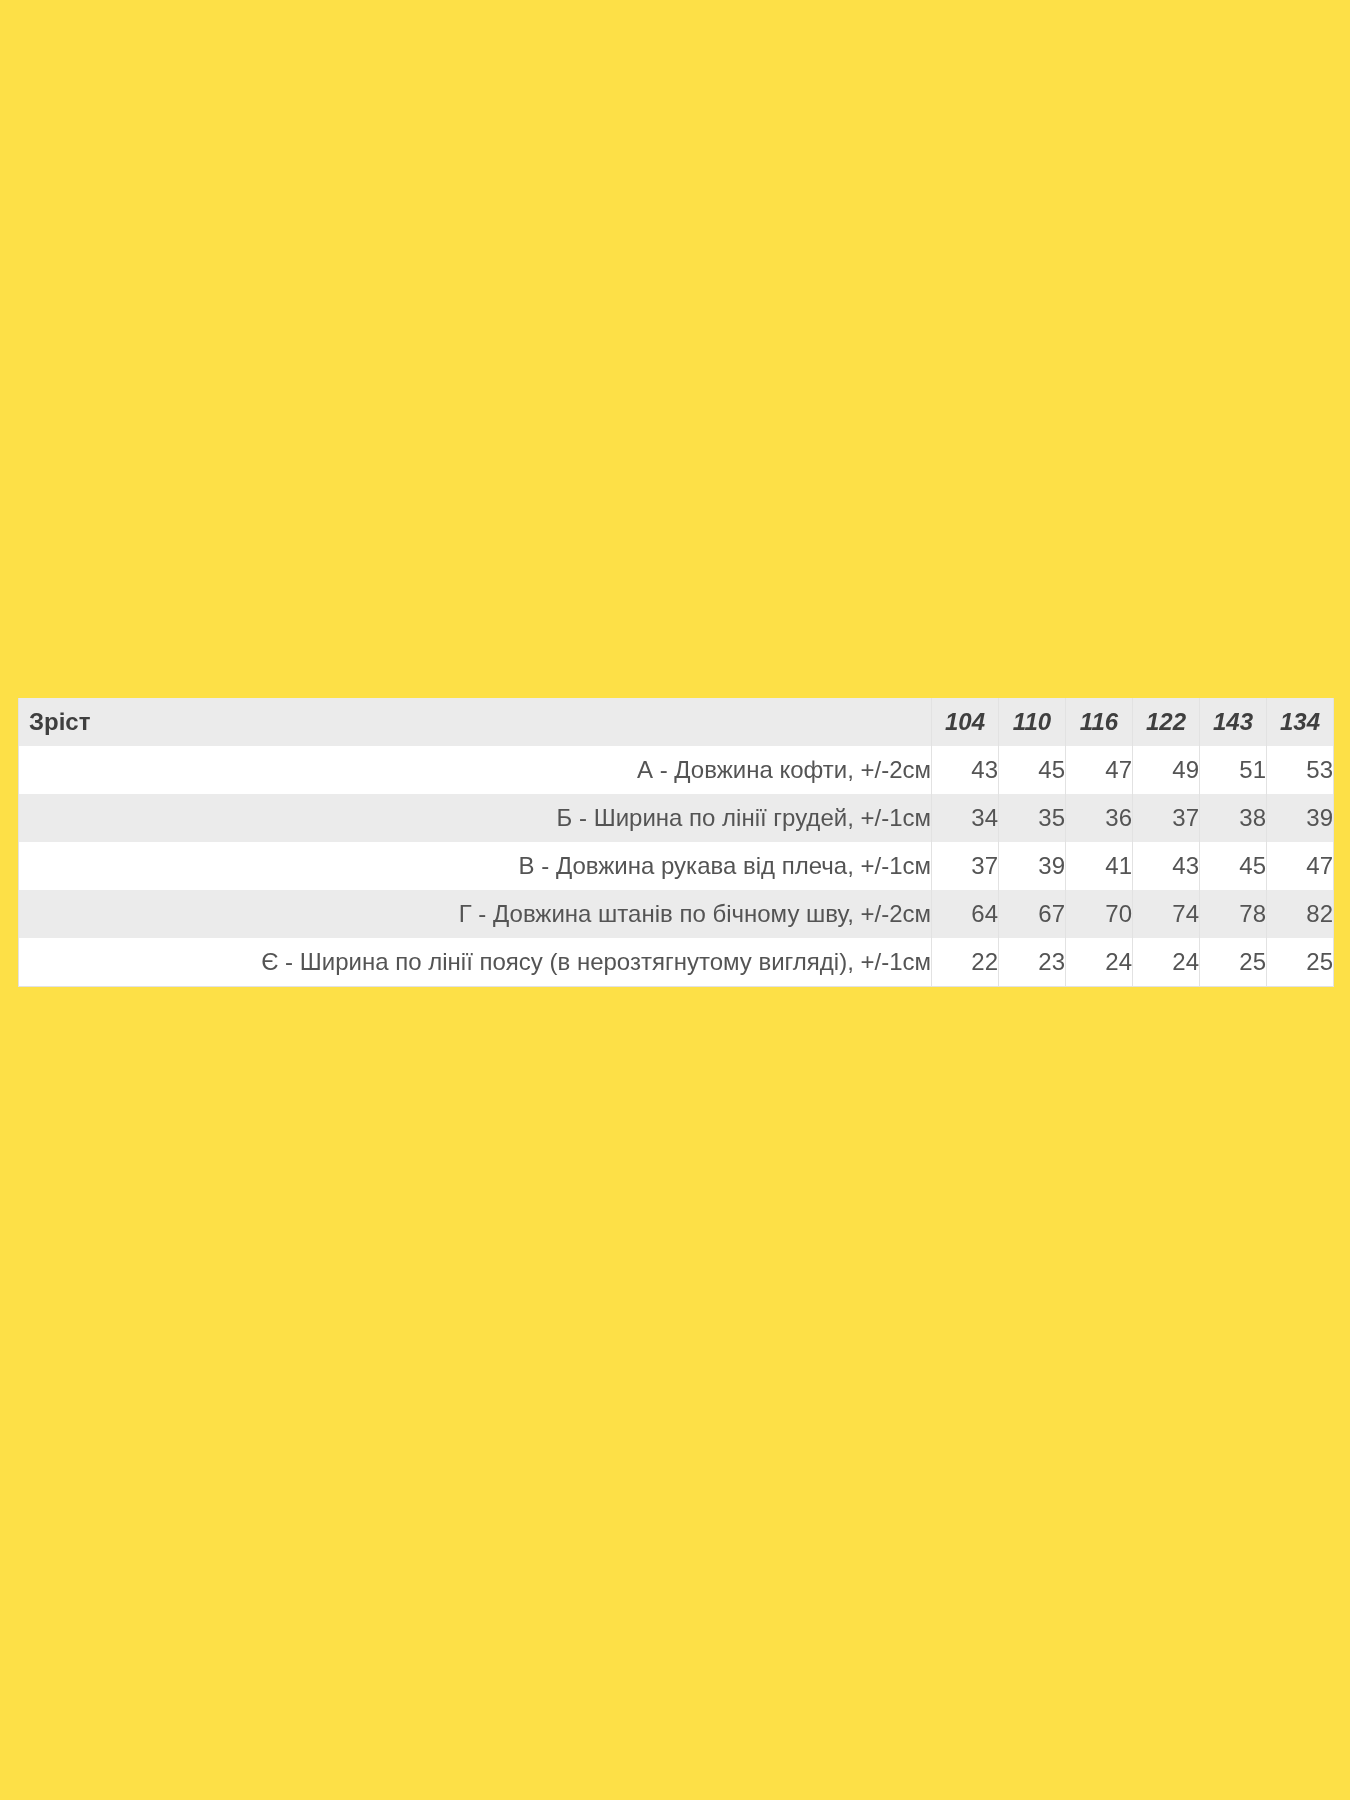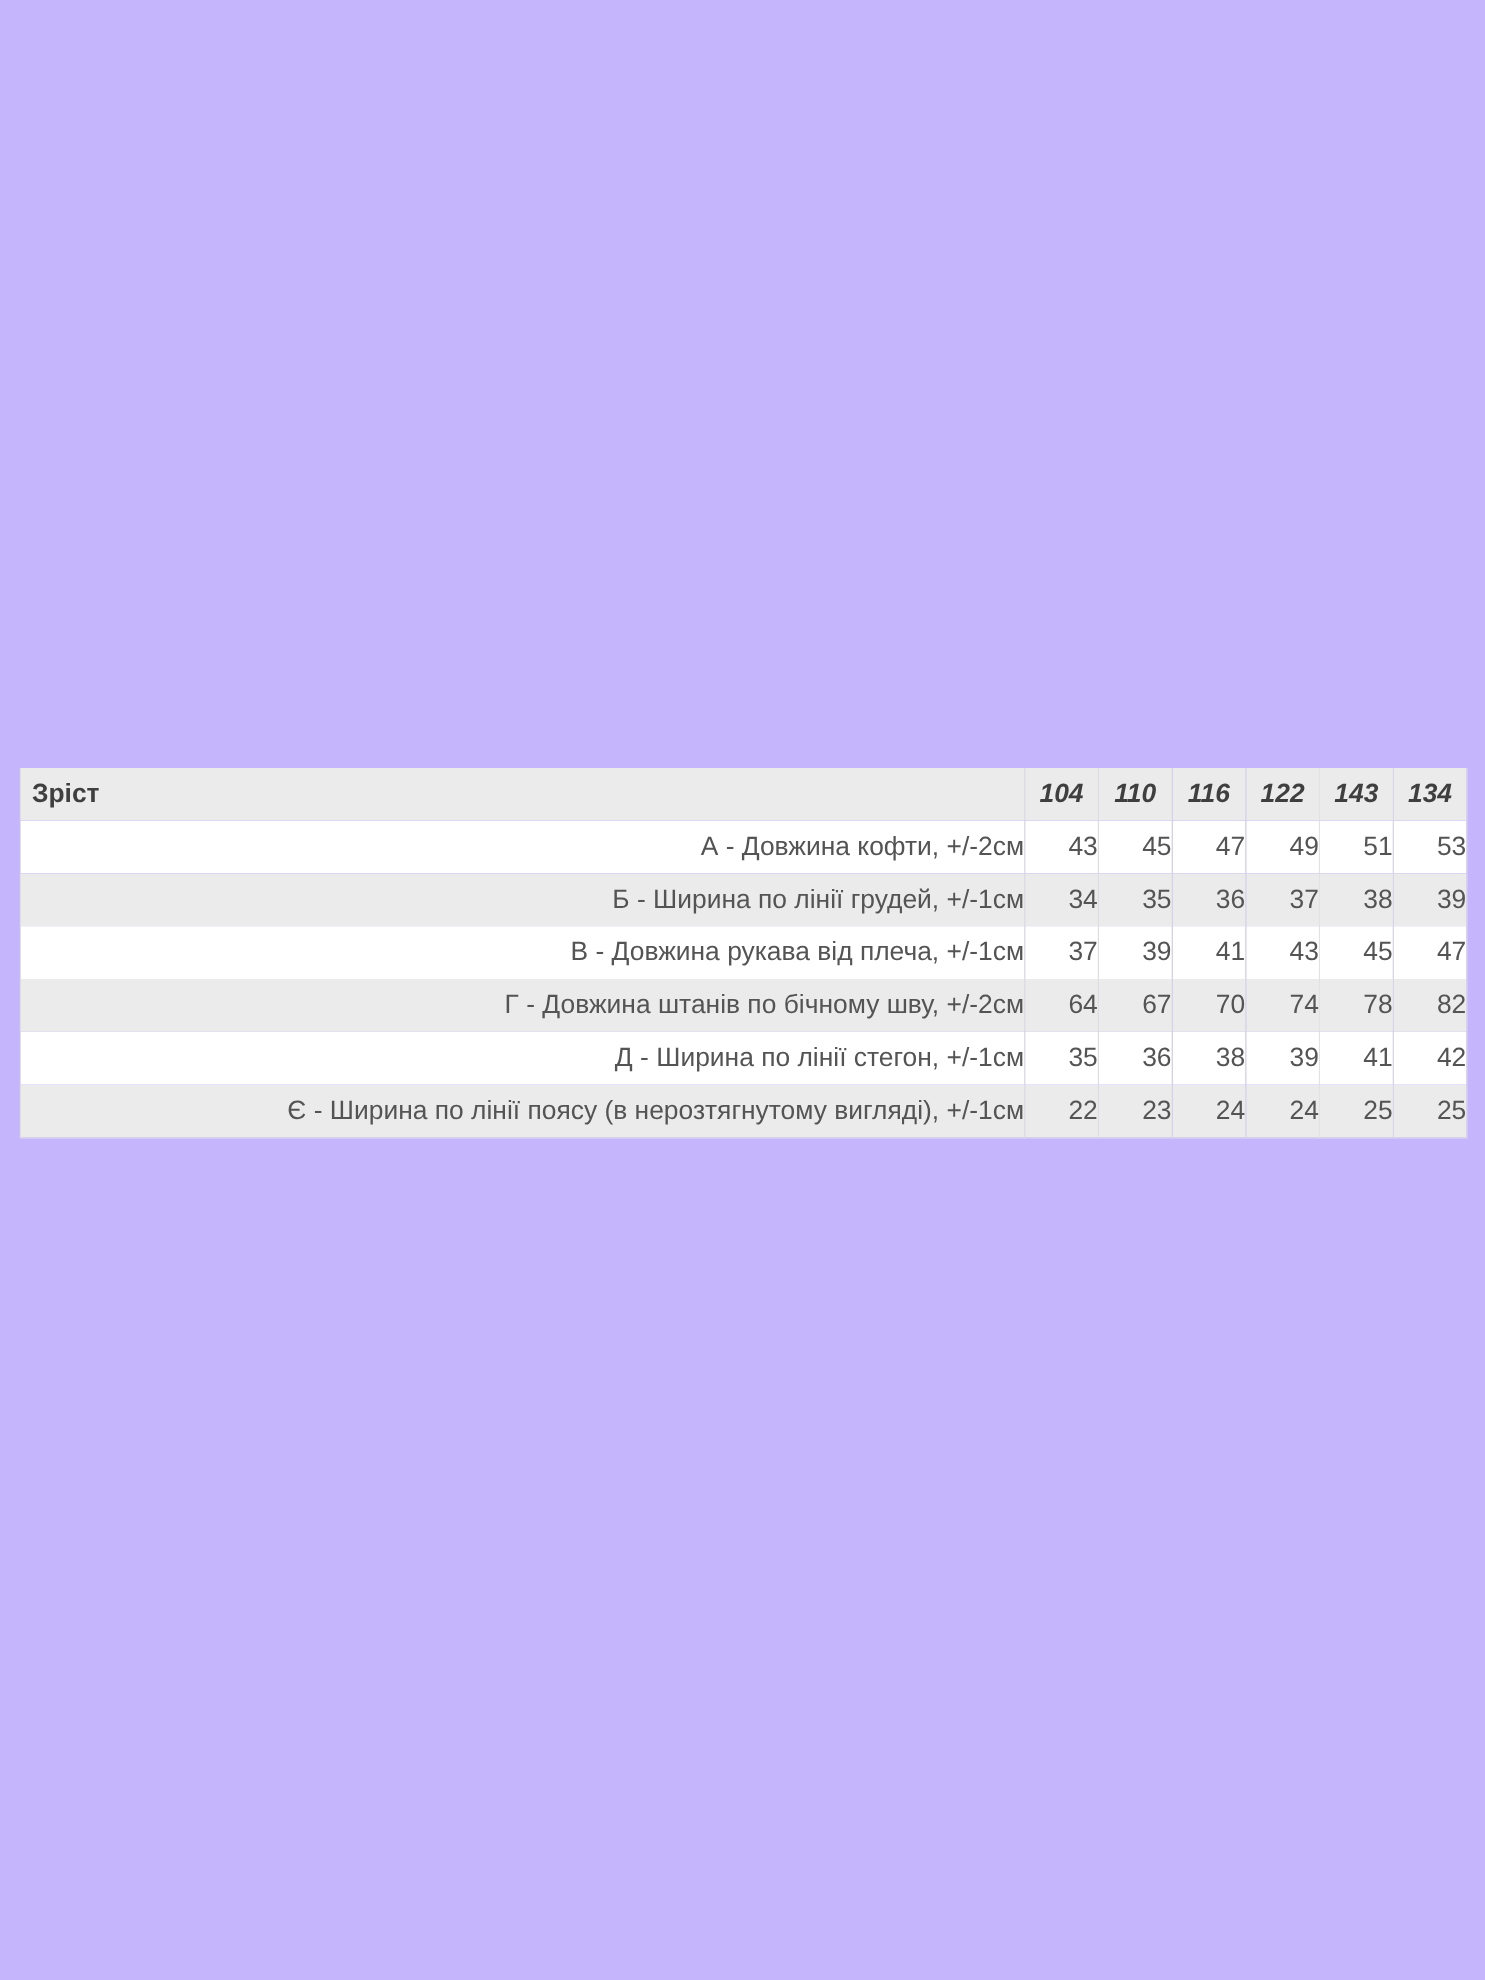--- a/index.html
+++ b/index.html
@@ -8,21 +8,21 @@
     background: #ffffff;
     width: 1350px;
     height: 1800px;
     font-family: "Liberation Sans", "DejaVu Sans", sans-serif;
   }
   .page {
     position: relative;
     width: 1350px;
     height: 1800px;
     overflow: hidden;
-    background: #c4b5fd;
+    background: #fde047;
   }
   .size-table-wrap {
     position: absolute;
     top: 698px;
     left: 18px;
     width: 1315px;
   }
   table.size-table {
     border-collapse: collapse;
     table-layout: fixed;
@@ -129,29 +129,20 @@
         <tr>
           <td class="lbl">Г - Довжина штанів по бічному шву, +/-2см</td>
           <td class="num">64</td>
           <td class="num">67</td>
           <td class="num">70</td>
           <td class="num">74</td>
           <td class="num">78</td>
           <td class="num">82</td>
         </tr>
         <tr>
-          <td class="lbl">Д - Ширина по лінії стегон, +/-1см</td>
-          <td class="num">35</td>
-          <td class="num">36</td>
-          <td class="num">38</td>
-          <td class="num">39</td>
-          <td class="num">41</td>
-          <td class="num">42</td>
-        </tr>
-        <tr>
           <td class="lbl">Є - Ширина по лінії поясу (в нерозтягнутому вигляді), +/-1см</td>
           <td class="num">22</td>
           <td class="num">23</td>
           <td class="num">24</td>
           <td class="num">24</td>
           <td class="num">25</td>
           <td class="num">25</td>
         </tr>
       </tbody>
     </table>

